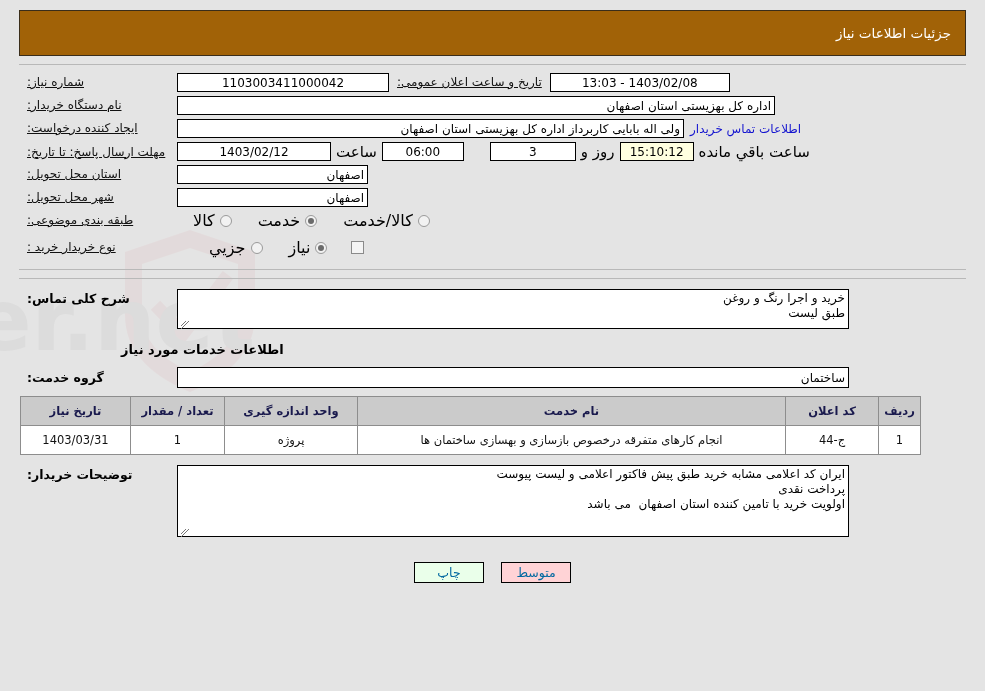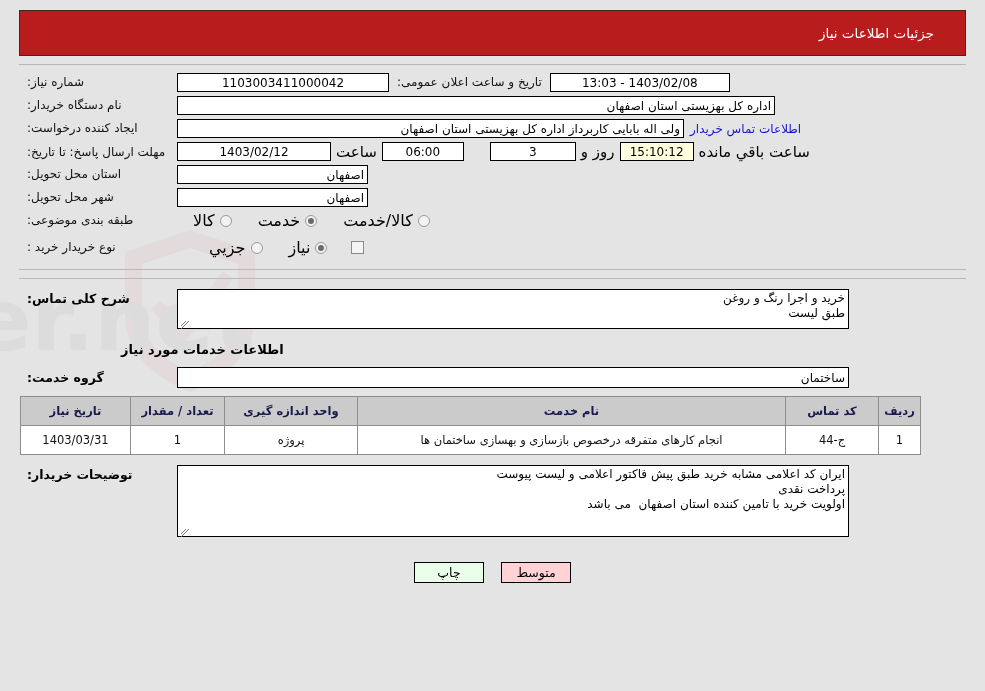--- a/index.html
+++ b/index.html
@@ -15,25 +15,25 @@
   .watermark{
     position:absolute;left:0;top:0;width:985px;height:691px;
     pointer-events:none;z-index:0;opacity:.10;
   }
   .page{position:relative;z-index:2;}
 
   
   .titlebar{
     margin:10px 19px 0 19px;
     height:46px;
-    background:#b91c1c;
+    background:#a16207;
     border:1px solid #3a2d1a;
     box-sizing:border-box;
     display:flex;align-items:center;justify-content:flex-start;
-    padding:0 31px;
+    padding:0 14px;
   }
   .titlebar .ttl{color:#fff;font-size:13.5px;}
 
   
   .panel{
     margin:8px 19px 0 19px;
     border-top:1px solid #b8b8b8;
     border-bottom:1px solid #b8b8b8;
     background:transparent;
     box-sizing:border-box;
@@ -46,20 +46,21 @@
     margin-bottom:4px;
     box-sizing:border-box;
   }
   .lbl{
     text-align:left;
     padding-left:8px;
     font-size:12px;
     color:#111;
     flex:0 0 auto;
     line-height:15px;
+    text-decoration:underline;
   }
   .lbl.w150{width:150px;}
 
   input.fld{
     font-family:"DejaVu Sans","Liberation Sans",sans-serif;
     font-size:12px;
     border:1px solid #000;
     background:#fff;
     color:#000;
     height:19px;
@@ -134,21 +135,21 @@
     font-size:11.5px;color:#111;
     height:24px;text-align:center;padding:2px 4px;
   }
 
   
   .btnbar{display:flex;justify-content:center;align-items:center;gap:17px;margin-top:14px;}
   .btn{
     font-family:"DejaVu Sans","Liberation Sans",sans-serif;
     font-size:12.5px;border:1px solid #000;
     height:21px;min-width:70px;padding:0 14px;
-    cursor:pointer;color:#000000;box-sizing:border-box;
+    cursor:pointer;color:#0369a1;box-sizing:border-box;
     display:flex;align-items:center;justify-content:center;
   }
   .btn.print{background:#eaffea;}
   .btn.back{background:#ffd3d6;}
 
   .resize-grip{
     position:absolute;left:3px;bottom:2px;width:10px;height:10px;
     pointer-events:none;
   }
   .ta-holder{position:relative;display:inline-block;}
@@ -288,21 +289,21 @@
         <col style="width:42px">
         <col style="width:93px">
         <col style="width:428px">
         <col style="width:133px">
         <col style="width:94px">
         <col style="width:110px">
       </colgroup>
       <thead>
         <tr>
           <th>ردیف</th>
-          <th>کد تماس</th>
+          <th>کد اعلان</th>
           <th>نام خدمت</th>
           <th>واحد اندازه گیری</th>
           <th>تعداد / مقدار</th>
           <th>تاریخ نیاز</th>
         </tr>
       </thead>
       <tbody>
         <tr>
           <td>1</td>
           <td>ج-44</td>

